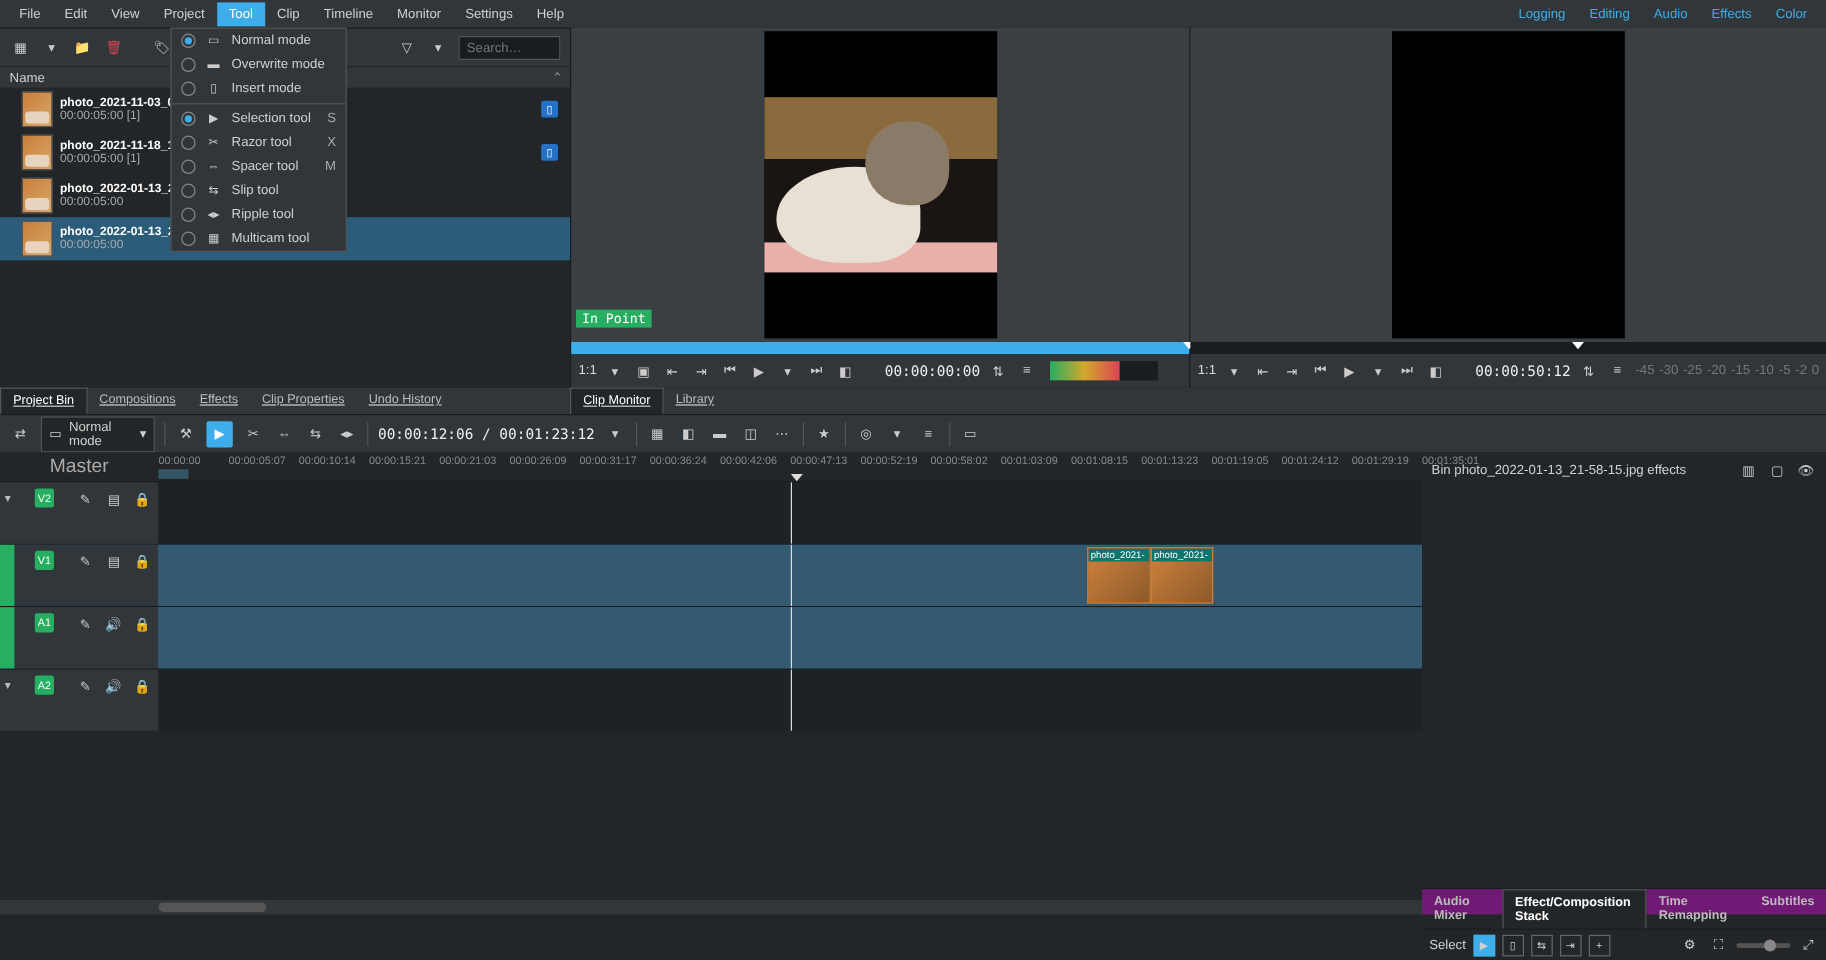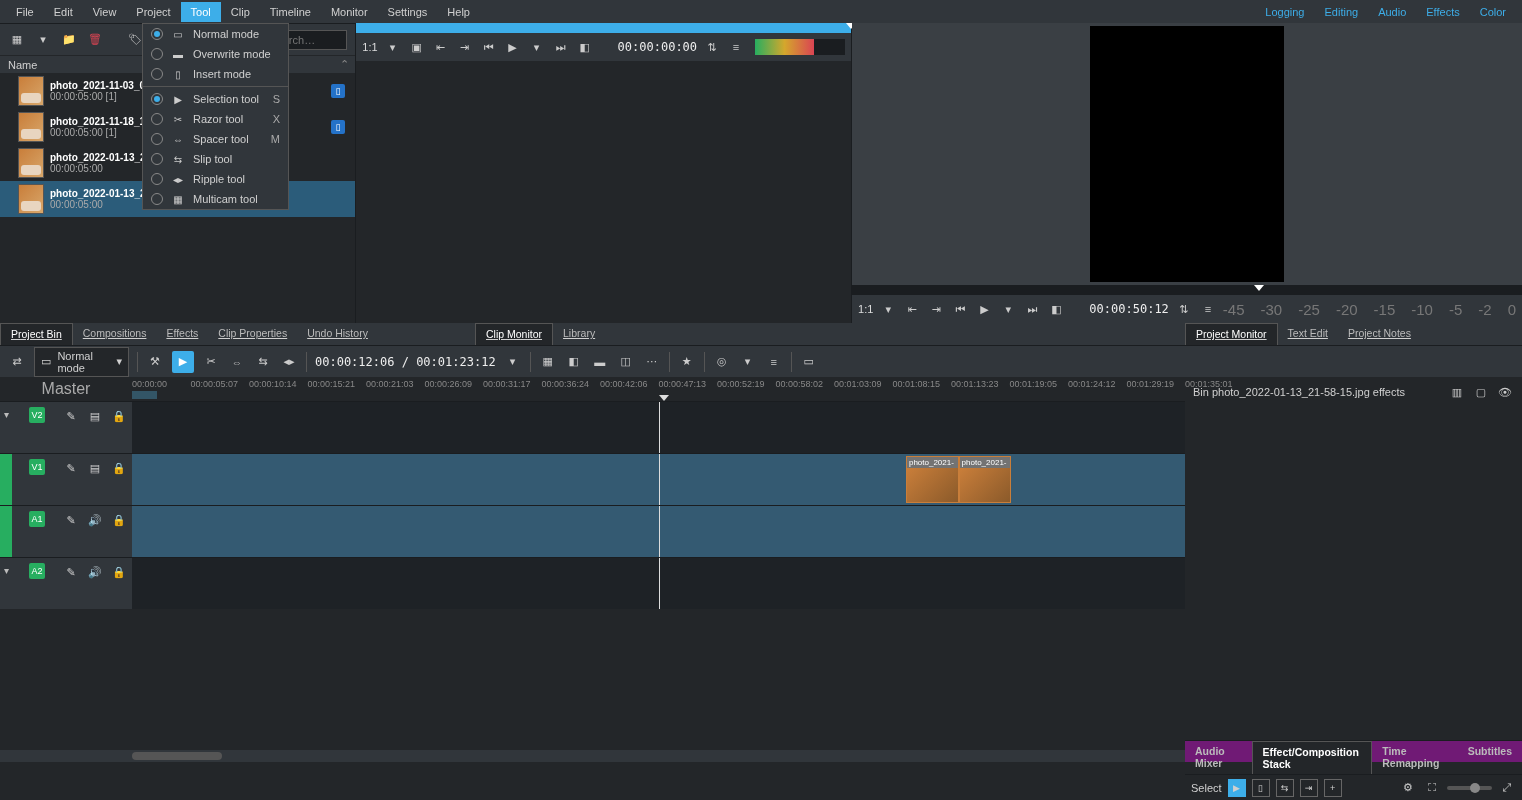--- a/index.html
+++ b/index.html
@@ -64,21 +64,21 @@
 .cat-blob2 { position:absolute; top:20px; right:40px; width:70px; height:70px; background:#8a7a68; border-radius:50% 45% 40% 50%; }
 .cat-pink { position:absolute; bottom:0; left:0; right:0; height:25px; background:#e8b0a8; }
 .in-point-tag { position: absolute; bottom: 12px; left: 4px; background: #27ae60; color: #fff; padding: 1px 5px; font-family: monospace; font-size: 11px; }
 
 .monitor-ruler { height: 10px; background: #1a1d20; position: relative; }
 .monitor-ruler .zone { position: absolute; top: 0; bottom: 0; background: #3daee9; }
 .ruler-playhead { position:absolute; top:0; width:0; height:0; border-left:5px solid transparent; border-right:5px solid transparent; border-top:6px solid #fff; }
 
 .monitor-controls { height: 28px; background: #31363b; display: flex; align-items: center; gap: 6px; padding: 0 6px; }
 .mon-tc { font-family: monospace; font-size: 12px; color: #eee; }
-.mon-ticks { margin-left: auto; color: #777; font-size: 15px; display: flex; gap: 16px; }
+.mon-ticks { margin-left: auto; color: #777; font-size: 11px; display: flex; gap: 4px; }
 .zoom-lbl { font-size: 11px; color:#ddd; }
 .audio-meter { width:90px; height:16px; background:#1a1d20; position:relative; margin-left:4px; }
 .audio-meter::after { content:''; position:absolute; left:0; top:0; bottom:0; width:65%; background:linear-gradient(90deg,#27ae60,#d4a72c,#da4453); }
 
 
 .mid-tabs { height: 22px; background: #31363b; display: flex; text-decoration: underline; }
 .mid-tabs .left-tabs { width: 475px; display: flex; }
 .mid-tabs .clip-tabs { flex:1; display:flex; }
 .mid-tabs .proj-tabs { width:337px; display:flex; }
 
@@ -107,21 +107,21 @@
 .track.selected .track-lane { background: #345a72; }
 .track-head { width: 132px; background: #31363b; display:flex; align-items:flex-start; gap:4px; padding:3px 4px; position:relative; }
 .track.selected .track-head::before { content:''; position:absolute; left:0; top:0; bottom:0; width:12px; background:#27ae60; }
 .track-label { width:16px; height:16px; background:#27ae60; color:#fff; font-size:9px; display:inline-flex; align-items:center; justify-content:center; border-radius:2px; margin-left:16px; margin-top:2px; }
 .track-btns { display:flex; gap:6px; margin-left:auto; margin-top:2px; }
 .track-collapse { color:#bbb; margin-top:4px; font-size:10px; }
 .track-lane { flex:1; background:#1e2226; position:relative; }
 
 .clip { position:absolute; top:2px; bottom:2px; border:1px solid #c97e3a; background:#a56a34; display:flex; flex-direction:column; overflow:hidden; }
 .clip-thumb { flex:1; background:linear-gradient(135deg,#c97e3a,#8b5a2a); }
-.clip-label { font-size:8px; color:#fff; background:#737373; padding:1px 2px; white-space:nowrap; }
+.clip-label { font-size:8px; color:#fff; background:#0f766e; padding:1px 2px; white-space:nowrap; }
 
 .playhead-line { position:absolute; top:0; bottom:0; width:1px; background:#ddd; pointer-events:none; }
 
 .tl-scrollbar { height: 12px; background:#31363b; position:relative; margin-top:auto; }
 .tl-scrollbar-thumb { position:absolute; top:2px; height:8px; background:#555; border-radius:4px; }
 
 
 .effect-header { height:30px; display:flex; align-items:center; padding:0 8px; gap:8px; background:#232629; font-size:11px; }
 .effect-hdr-btns { margin-left:auto; display:flex; gap:6px; }
 .bottom-tools { position:absolute; bottom:0; right:0; height:26px; display:flex; align-items:center; gap:6px; padding:0 6px; background:#232629; border-top:1px solid #1a1d20; width:337px; }
@@ -260,20 +260,30 @@
         <div class="bin-thumb"></div>
         <div class="bin-meta">
           <span class="bin-name">photo_2022-01-13_2…</span>
           <span class="bin-sub">00:00:05:00</span>
         </div>
       </div>
     </div>
   </div>
 
   <div class="monitor-col">
+    <div class="monitor-view">
+      <div class="monitor-black">
+        <div class="cat-img">
+          <div class="cat-pink"></div>
+            <div class="cat-blob1"></div>
+            <div class="cat-blob2"></div>
+        </div>
+      </div>
+      <div class="in-point-tag">In Point</div>
+    </div>
     <div class="monitor-ruler">
       <div class="zone" style="left:0;width:100%"></div>
       <div class="ruler-playhead" style="left:99%"></div>
     </div>
     <div class="monitor-controls">
       <span class="zoom-lbl">1:1</span>
       <span class="icon-btn">▾</span>
       <span class="icon-btn">▣</span>
       <span class="icon-btn">⇤</span>
       <span class="icon-btn">⇥</span>
@@ -330,25 +340,20 @@
   <div class="left-tabs">
     <div class="tab active">Project Bin</div>
     <div class="tab">Compositions</div>
     <div class="tab">Effects</div>
     <div class="tab">Clip Properties</div>
     <div class="tab">Undo History</div>
   </div>
   <div class="clip-tabs">
     <div class="tab active">Clip Monitor</div>
     <div class="tab">Library</div>
-  </div>
-  <div class="proj-tabs">
-    <div class="tab active">Project Monitor</div>
-    <div class="tab">Text Edit</div>
-    <div class="tab">Project Notes</div>
   </div>
 </div>
 
 <div class="tl-toolbar">
   <span class="icon-btn">⇄</span>
   <div class="mode-combo">
       <span>▭</span>
       <span>Normal mode</span>
       <span style="margin-left:auto">▾</span>
     </div>

